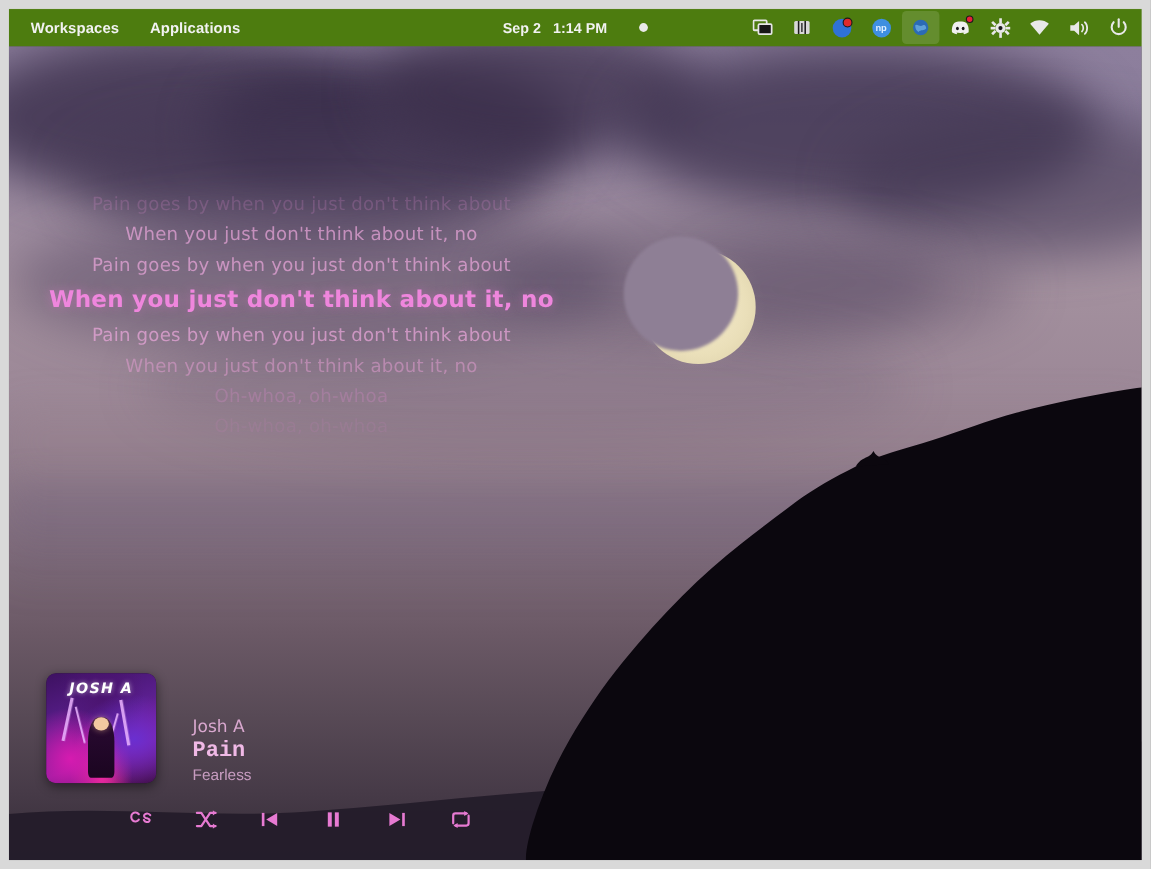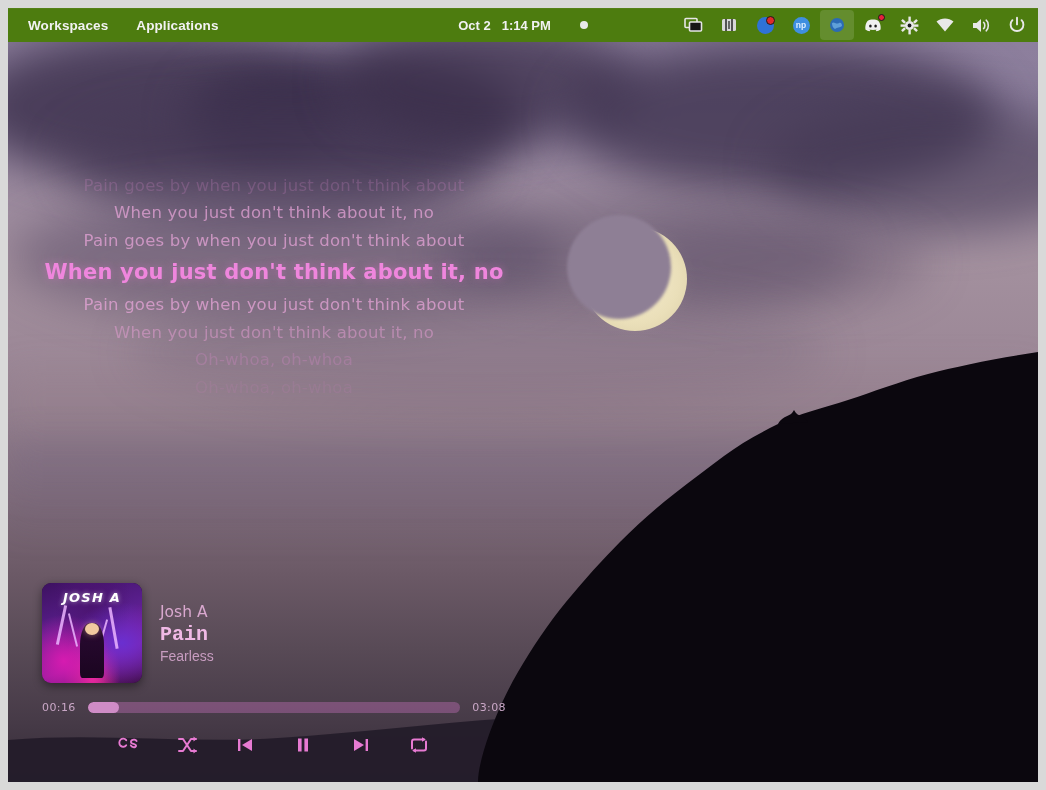--- a/index.html
+++ b/index.html
@@ -210,22 +210,22 @@
   
   .player {
     position: absolute;
     left: 8px; bottom: 8px;
     width: 516px;
     padding: 0 0 14px 0;
     z-index: 20;
   }
   .np {
     display: flex;
-    align-items: center;
-    gap: 18px;
+    align-items: flex-end;
+    gap: 33px;
     padding: 0 22px 0 26px;
     margin-bottom: 18px;
   }
   .art {
     width: 100px; height: 100px;
     border-radius: 9px;
     position: relative;
     overflow: hidden;
     background: #2a1036;
     box-shadow: 0 3px 10px rgba(0,0,0,0.45);
@@ -381,27 +381,20 @@
           <div class="art-head"></div>
           <div class="art-title">JOSH A</div>
         </div>
         <div class="meta">
           <div class="m-artist">Josh A</div>
           <div class="m-title">Pain</div>
           <div class="m-album">Fearless</div>
         </div>
       </div>
 
-      <div class="progress-row">
-        <div class="time">00:16</div>
-        <div class="bar">
-          <div class="bar-fill" id="barfill" style="width: 8.5%;"></div>
-        </div>
-        <div class="time">03:08</div>
-      </div>
 
       <div class="controls">
 
         <div class="ctl">
           <svg width="24" height="18" viewBox="0 0 24 18">
             <path d="M9.2,4.2 C7.6,2.3 5.2,2.2 3.6,3.6 C1.9,5.1 1.9,8.2 3.6,9.8 C5.2,11.3 7.8,11.2 9.2,9.2" fill="none" stroke="#e77ad2" stroke-width="1.9" stroke-linecap="round"></path>
             <path d="M19.6,5.0 C18.6,3.6 16.4,3.3 15.0,4.1 C13.5,5.0 13.6,6.8 15.2,7.5 C16.6,8.1 18.6,8.2 19.0,9.4 C19.4,10.6 17.8,11.6 16.2,11.2 C14.9,10.9 14.2,10.2 13.8,9.4" fill="none" stroke="#e77ad2" stroke-width="1.9" stroke-linecap="round"></path>
           </svg>
         </div>
 
@@ -449,21 +442,21 @@
   </div>
 
   <div class="topbar">
 
     <div class="tb-menu">
       <div class="tb-menu-item">Workspaces</div>
       <div class="tb-menu-item">Applications</div>
     </div>
 
     <div class="tb-center">
-      <div class="tb-date">Oct 2</div>
+      <div class="tb-date">Sep 2</div>
       <div class="tb-time">1:14 PM</div>
       <div class="tb-dot"></div>
     </div>
 
     <div class="tb-right">
 
       <div class="tray-btn">
         <svg class="tray-ico" width="19" height="17" viewBox="0 0 19 17">
           <rect x="1" y="1.5" width="12" height="9" rx="1" fill="none" stroke="#e6e6e6" stroke-width="1.6"></rect>
           <rect x="5.5" y="5" width="12" height="9" rx="1" fill="#161616" stroke="#e6e6e6" stroke-width="1.6"></rect>

